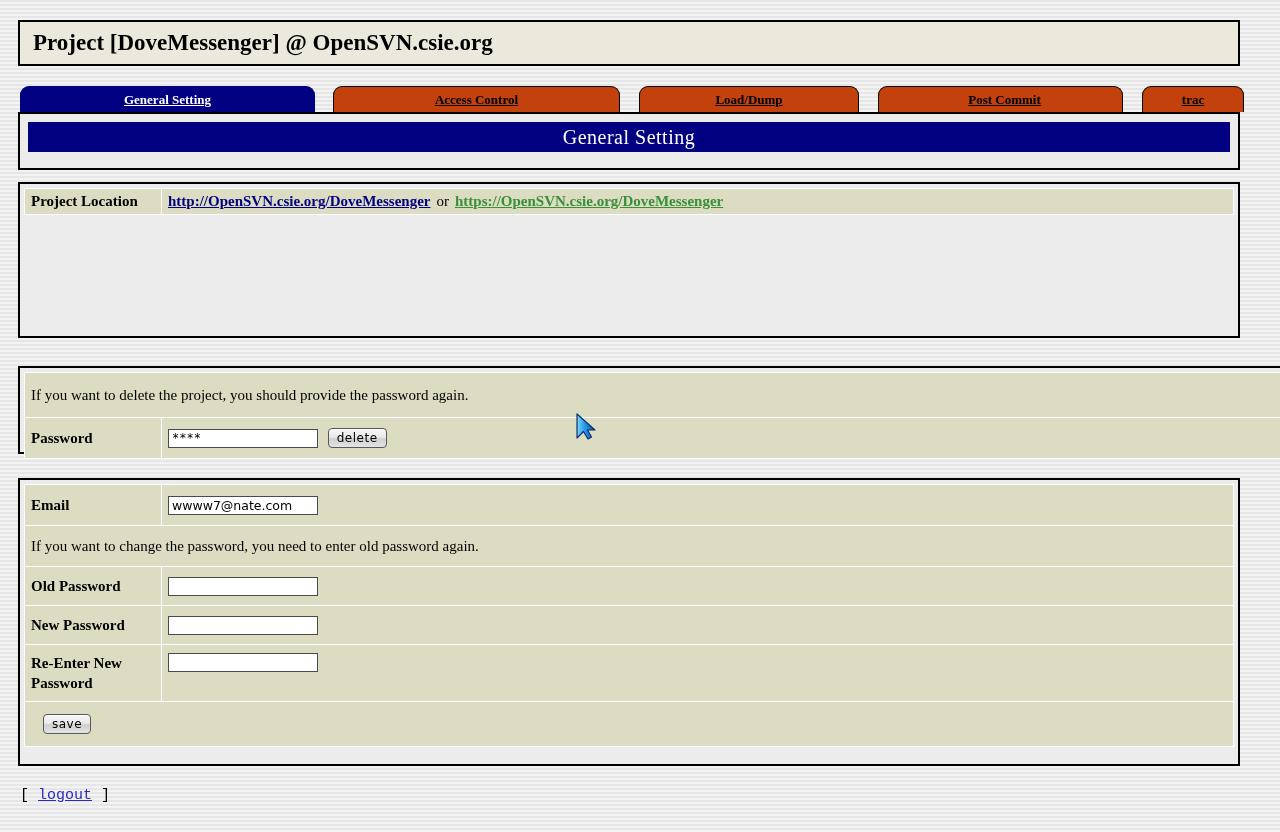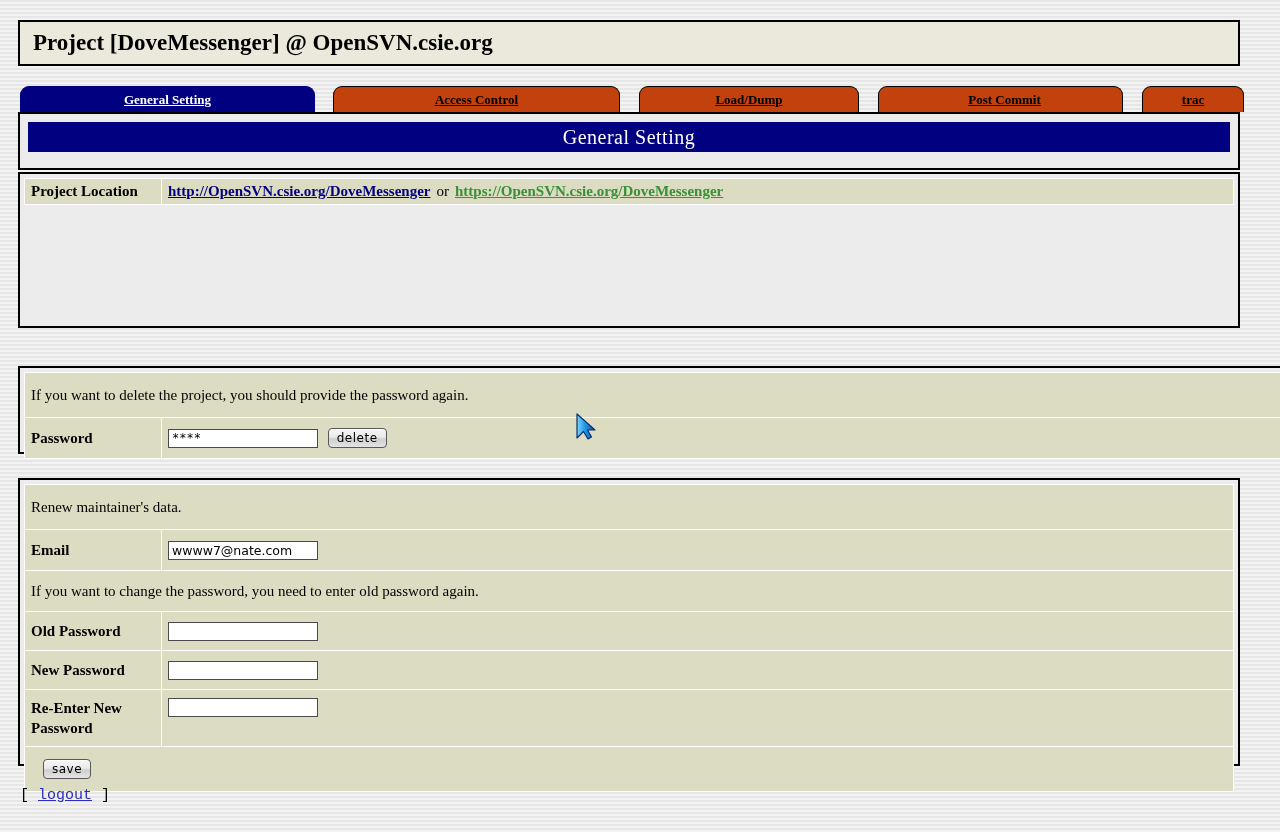--- a/index.html
+++ b/index.html
@@ -244,21 +244,21 @@
     </div>
     <div class="tab" style="left:1122px; width:102px;">
       <span class="tab-label">trac</span>
     </div>
   </div>
 
   <div class="banner-wrap">
     <div class="banner">General Setting</div>
   </div>
 
-  <div class="panel" style="top:172px; width:1222px; height:156px;">
+  <div class="panel" style="top:182px; width:1222px; height:156px;">
     <table class="grid">
       <tbody>
           <tr>
         <td class="label">Project Location</td>
         <td class="valcell">
           <a class="link-blue" href="#">http://OpenSVN.csie.org/DoveMessenger</a><span class="or-text" style="margin:0 6px;">or</span><a class="link-green" href="#">https://OpenSVN.csie.org/DoveMessenger</a>
         </td>
       </tr>
     </tbody>
       </table>
@@ -277,23 +277,20 @@
           <button class="btn" style="margin-left:6px;text-align:right;">delete</button>
         </td>
       </tr>
     </tbody>
       </table>
   </div>
 
   <div class="panel" style="top:478px; width:1222px; height:288px;">
     <table class="grid">
       <tbody>
-          <tr>
-        <td class="note" colspan="2" style="height:36px;">Renew maintainer's data.</td>
-      </tr>
       <tr>
         <td class="label">Email</td>
         <td class="valcell" style="height:32px;">
           <input class="txt email" type="text" value="wwww7@nate.com" style="">
         </td>
       </tr>
       <tr>
         <td class="note" colspan="2" style="height:32px;">If you want to change the password, you need to enter old password again.</td>
       </tr>
       <tr>

